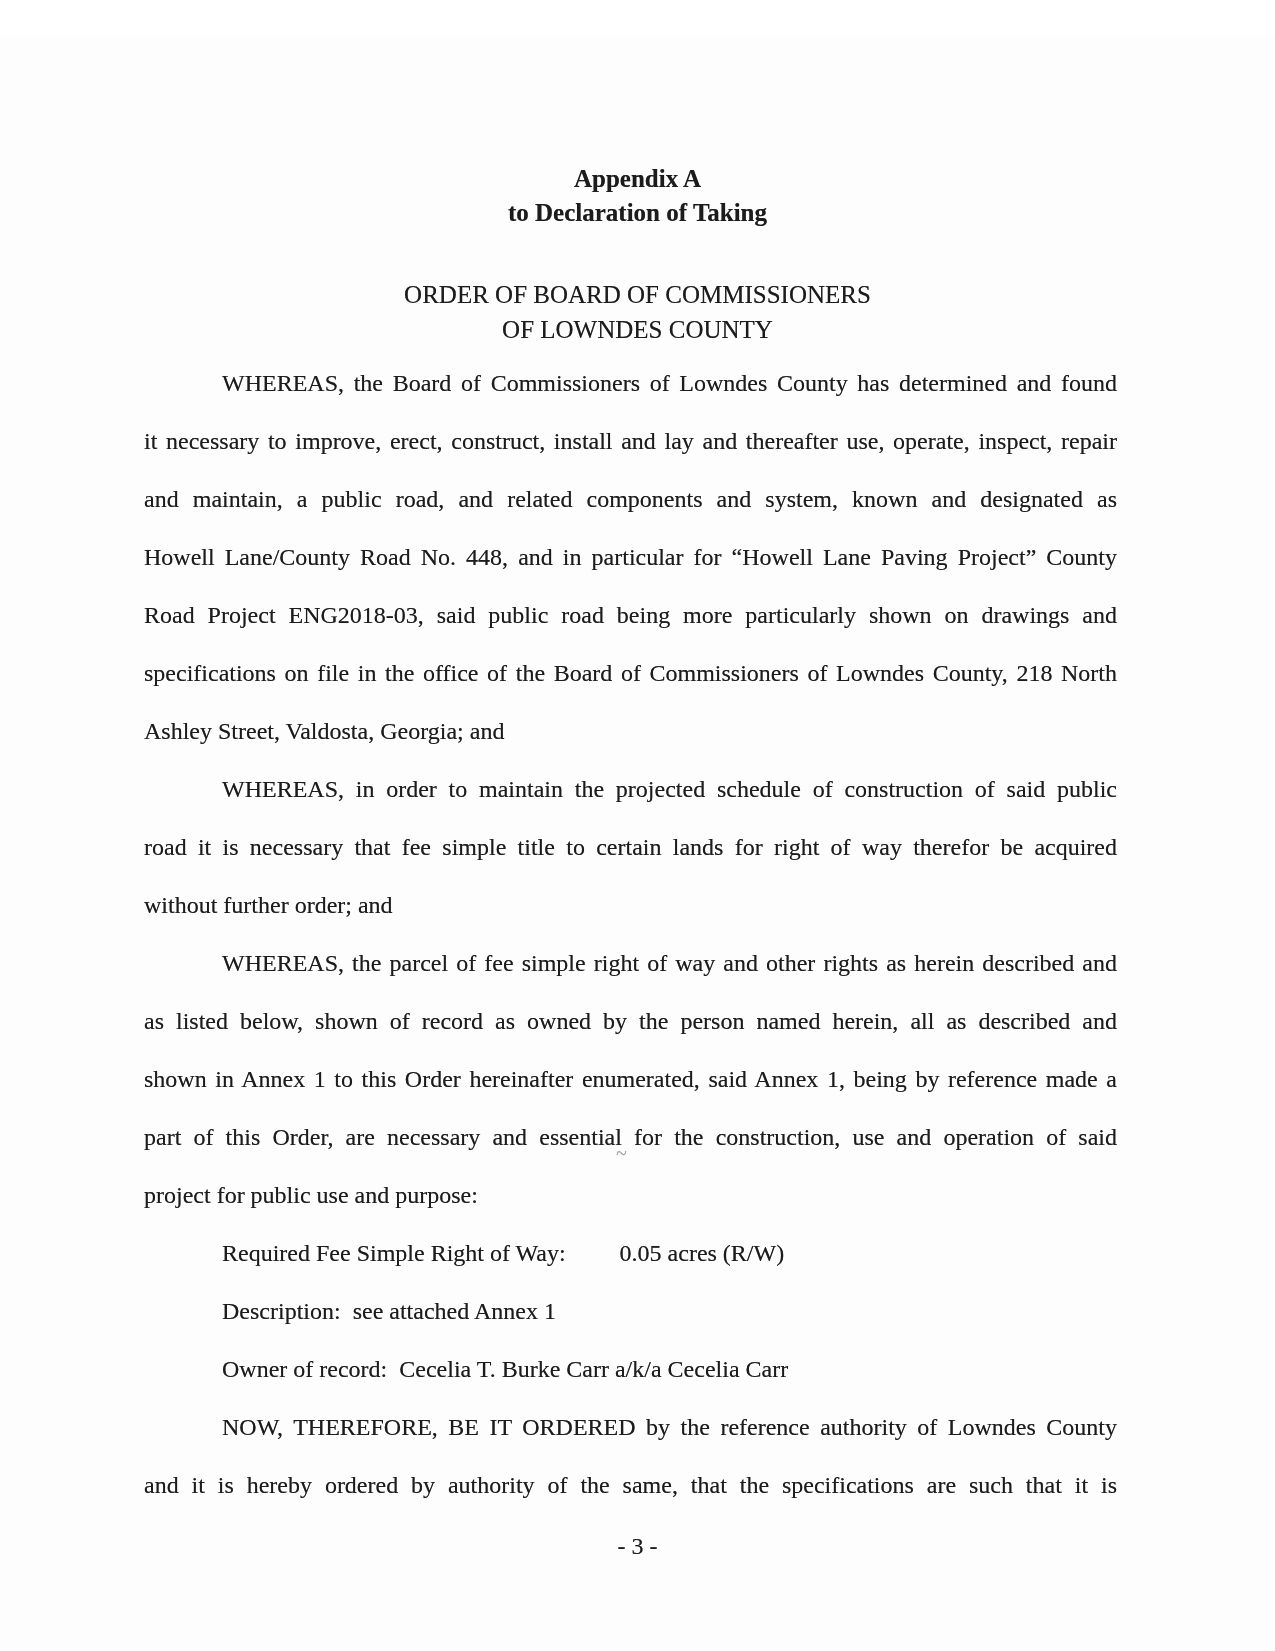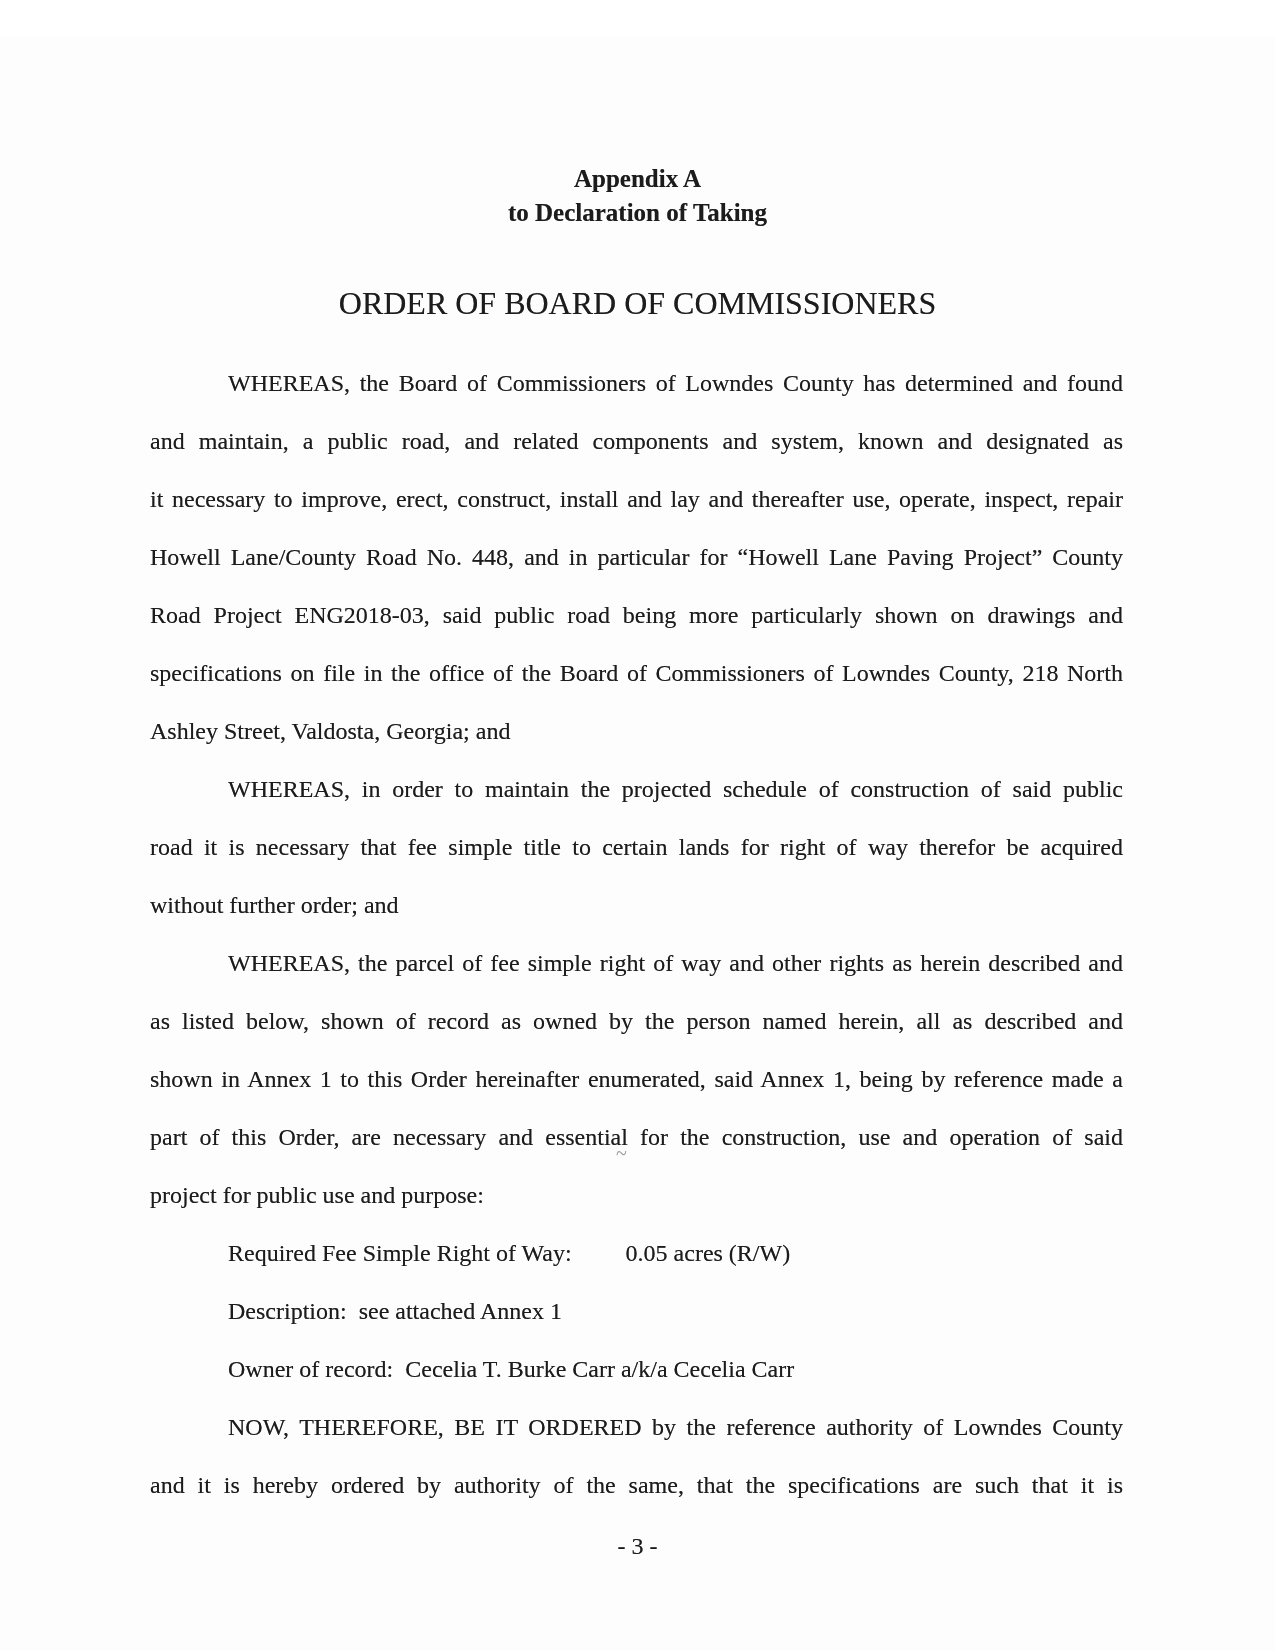--- a/index.html
+++ b/index.html
@@ -19,30 +19,30 @@
     margin-top: 36px;
   }
   .heading { position: absolute; left: 0; right: 0; text-align: center; }
   .heading-appendix {
     top: 126px;
     font-weight: bold;
     font-size: 25px;
     line-height: 34px;
   }
   .heading-order {
-    top: 250px;
+    top: 241px;
     font-weight: normal;
-    font-size: 32px;
+    font-size: 25px;
     line-height: 35px;
     font-family: Liberation Serif, serif;
   }
   .body-block {
     position: absolute;
     top: 318px;
-    left: 150px;
+    left: 144px;
     width: 973px;
     font-size: 24px;
     line-height: 58px;
   }
   .line { height: 58px; white-space: normal; }
   .line.indent { text-indent: 78px; }
   .line.justify {
     text-align: justify;
     text-align-last: justify;
     -moz-text-align-last: justify;
@@ -69,26 +69,27 @@
 
 <div class="page">
 
   <div class="heading heading-appendix">
     <div>Appendix A</div>
     <div>to Declaration of Taking</div>
   </div>
 
   <div class="heading heading-order">
     <div>ORDER OF BOARD OF COMMISSIONERS</div>
+    <div>OF LOWNDES COUNTY</div>
   </div>
 
   <div class="body-block" id="body-block">
       <div class="line justify indent">WHEREAS, the Board of Commissioners of Lowndes County has determined and found</div>
+      <div class="line justify">it necessary to improve, erect, construct, install and lay and thereafter use, operate, inspect, repair</div>
       <div class="line justify">and maintain, a public road, and related components and system, known and designated as</div>
-      <div class="line justify">it necessary to improve, erect, construct, install and lay and thereafter use, operate, inspect, repair</div>
       <div class="line justify">Howell Lane/County Road No. 448, and in particular for “Howell Lane Paving Project” County</div>
       <div class="line justify">Road Project ENG2018-03, said public road being more particularly shown on drawings and</div>
       <div class="line justify">specifications on file in the office of the Board of Commissioners of Lowndes County, 218 North</div>
       <div class="line">Ashley Street, Valdosta, Georgia; and</div>
       <div class="line justify indent">WHEREAS, in order to maintain the projected schedule of construction of said public</div>
       <div class="line justify">road it is necessary that fee simple title to certain lands for right of way therefor be acquired</div>
       <div class="line">without further order; and</div>
       <div class="line justify indent">WHEREAS, the parcel of fee simple right of way and other rights as herein described and</div>
       <div class="line justify">as listed below, shown of record as owned by the person named herein, all as described and</div>
       <div class="line justify">shown in Annex 1 to this Order hereinafter enumerated, said Annex 1, being by reference made a</div>

